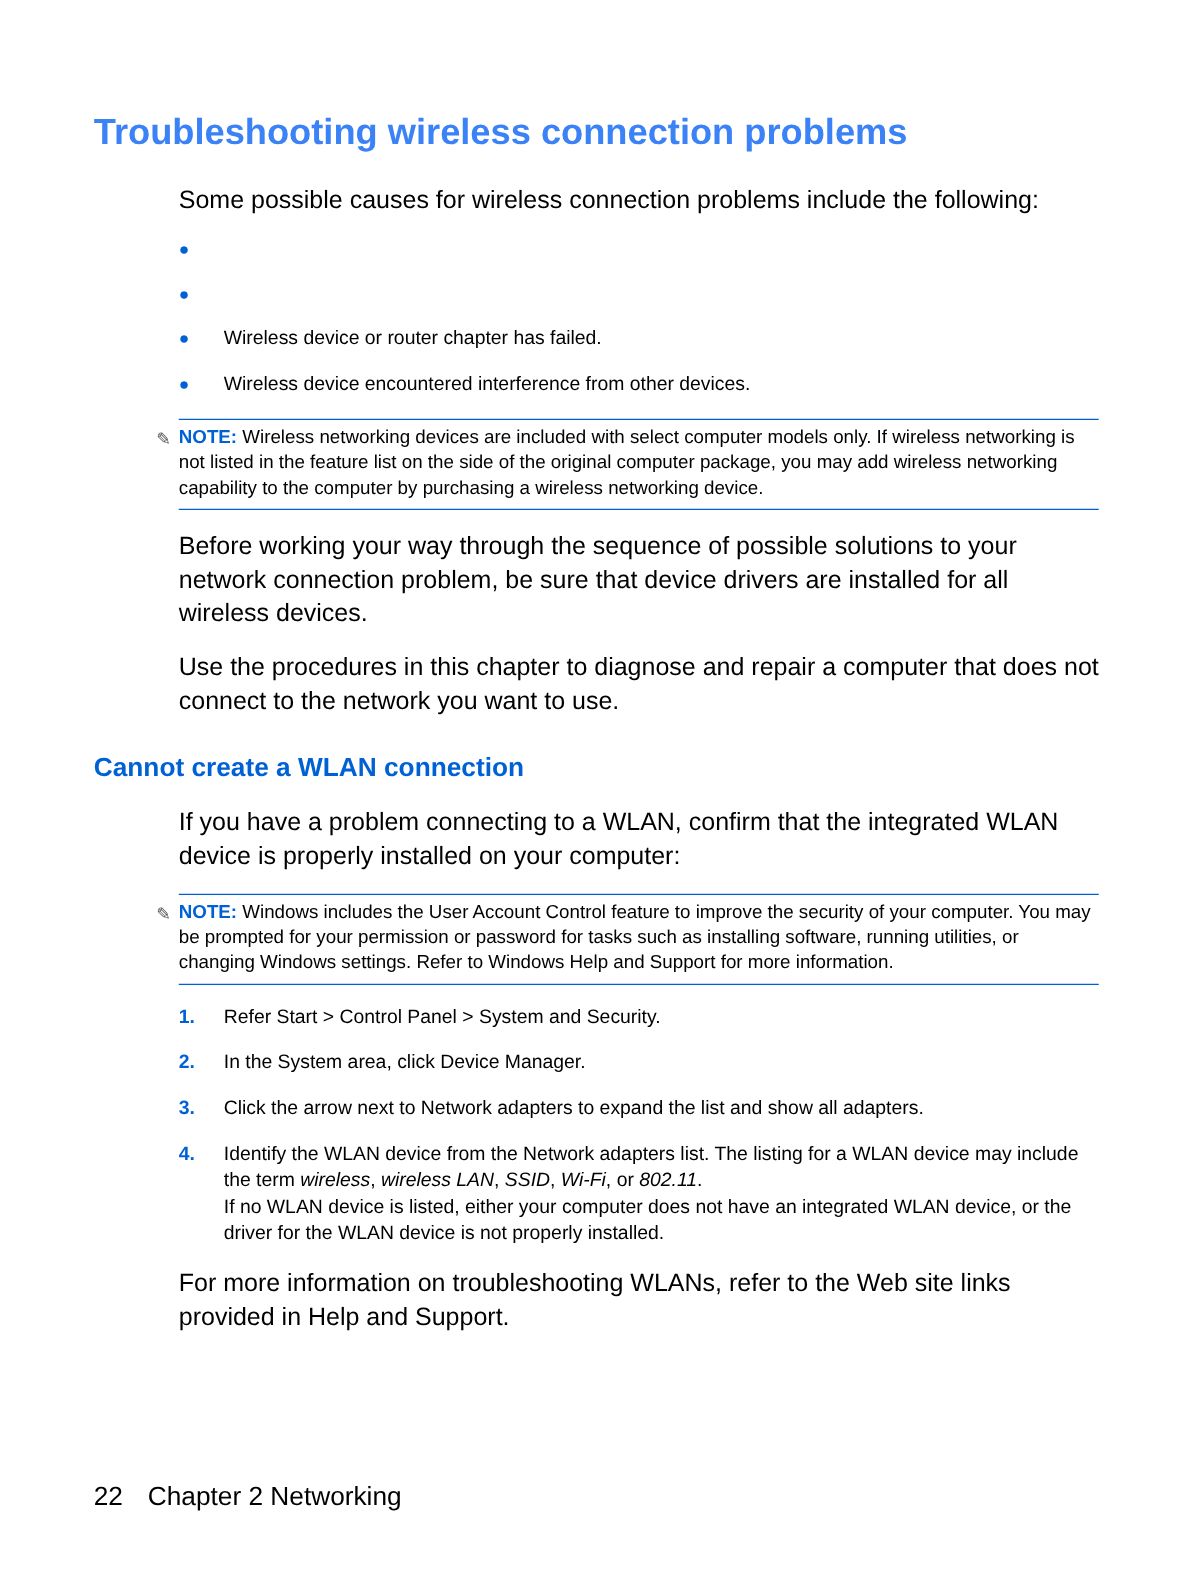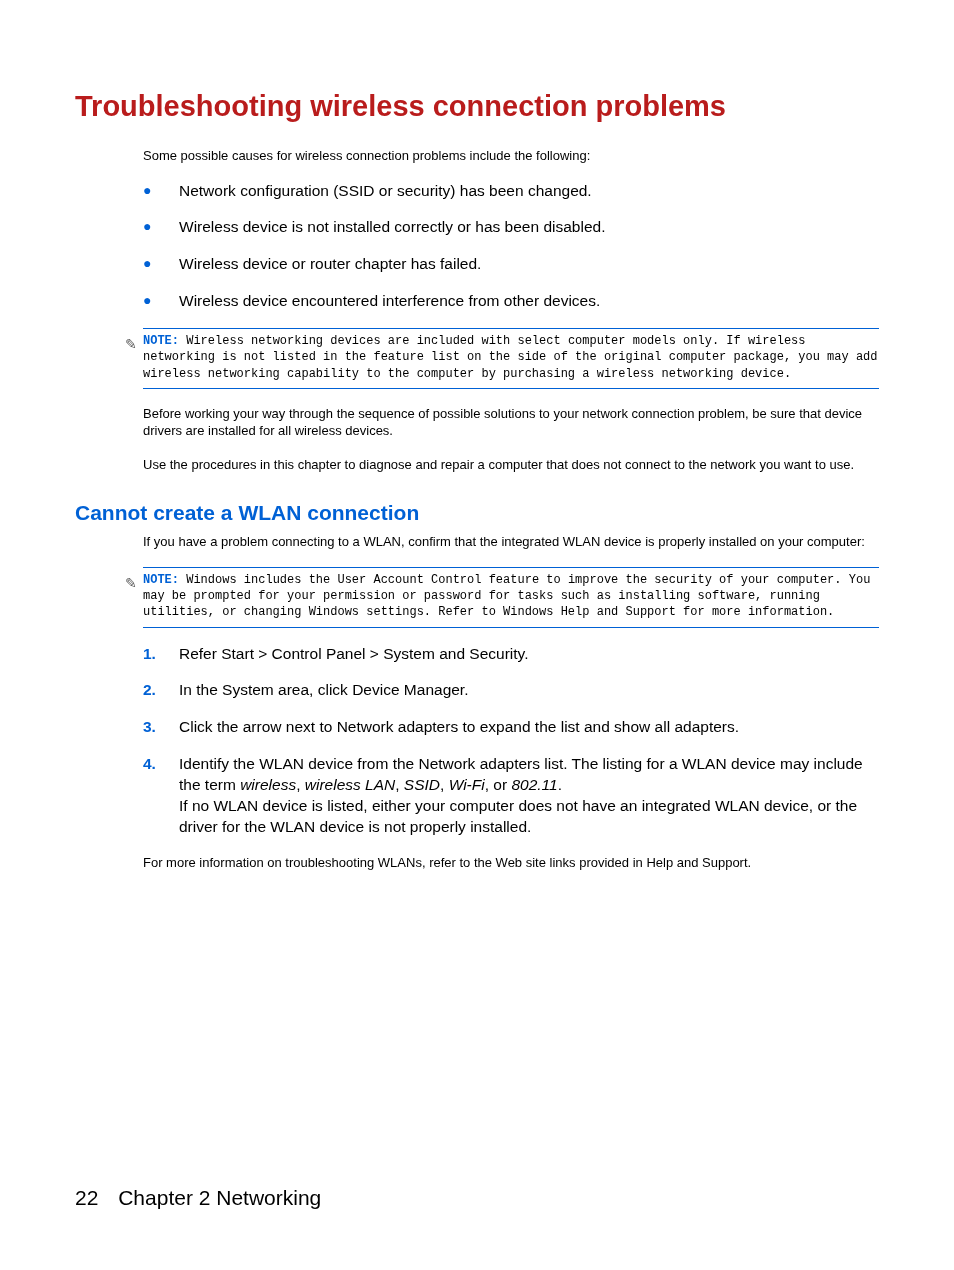--- a/index.html
+++ b/index.html
@@ -6,34 +6,34 @@
   body {
     width: 954px;
     height: 1270px;
     background: #fff;
     font-family: Arial, Helvetica, sans-serif;
     color: #000;
     position: relative;
     padding: 90px 75px 60px 75px;
   }
   h1 {
-    color: #b91c1c;
+    color: #3b82f6;
     font-size: 29px;
     font-weight: bold;
     margin-bottom: 24px;
   }
   h2 {
     color: #0061d5;
     font-size: 21px;
     font-weight: bold;
     margin-top: 28px;
-    margin-bottom: 8px;
+    margin-bottom: 18px;
   }
   .body-text {
-    font-size: 13px;
+    font-size: 20px;
     line-height: 1.35;
     margin-left: 68px;
     margin-bottom: 16px;
   }
   ul.bullets {
     list-style: none;
     margin-left: 68px;
     margin-bottom: 10px;
   }
   ul.bullets li {
@@ -66,24 +66,23 @@
   }
   .note-icon {
     width: 18px;
     flex-shrink: 0;
     font-size: 14px;
     color: #555;
     line-height: 1.4;
     margin-top: 2px;
   }
   .note-text {
-    font-size: 12px;
+    font-size: 15px;
     line-height: 1.35;
     flex: 1;
-    font-family: Liberation Mono, monospace;
   }
   .note-label {
     color: #0061d5;
     font-weight: bold;
   }
   ol.steps {
     list-style: none;
     margin-left: 68px;
     counter-reset: step;
   }
@@ -115,25 +114,23 @@
 </head>
 <body>
 
 <h1>Troubleshooting wireless connection problems</h1>
 
 <p class="body-text">Some possible causes for wireless connection problems include the following:</p>
 
 <ul class="bullets">
   <li>
       <span class="dot">●</span>
-      <span>Network configuration (SSID or security) has been changed.</span>
     </li>
   <li>
       <span class="dot">●</span>
-      <span>Wireless device is not installed correctly or has been disabled.</span>
     </li>
   <li>
       <span class="dot">●</span>
       <span>Wireless device or router chapter has failed.</span>
     </li>
   <li>
       <span class="dot">●</span>
       <span>Wireless device encountered interference from other devices.</span>
     </li>
 </ul>

